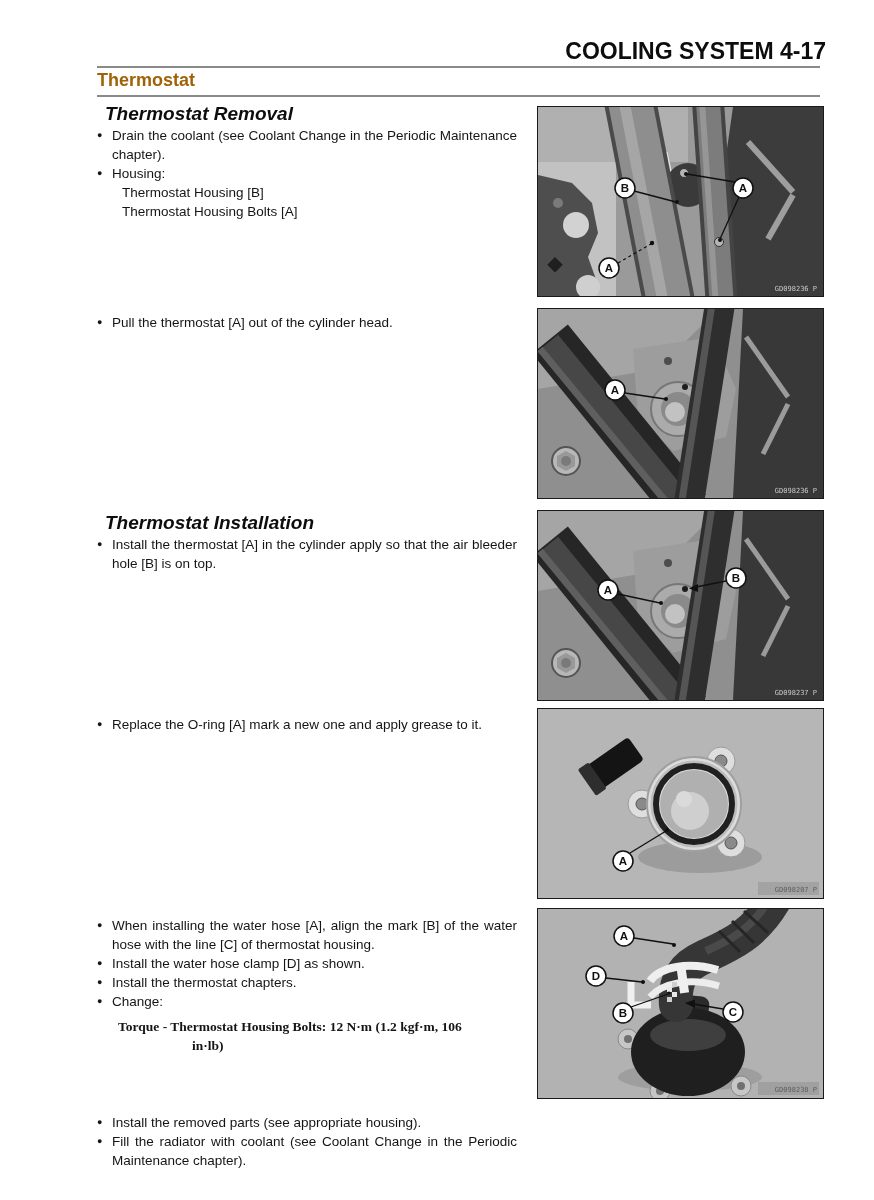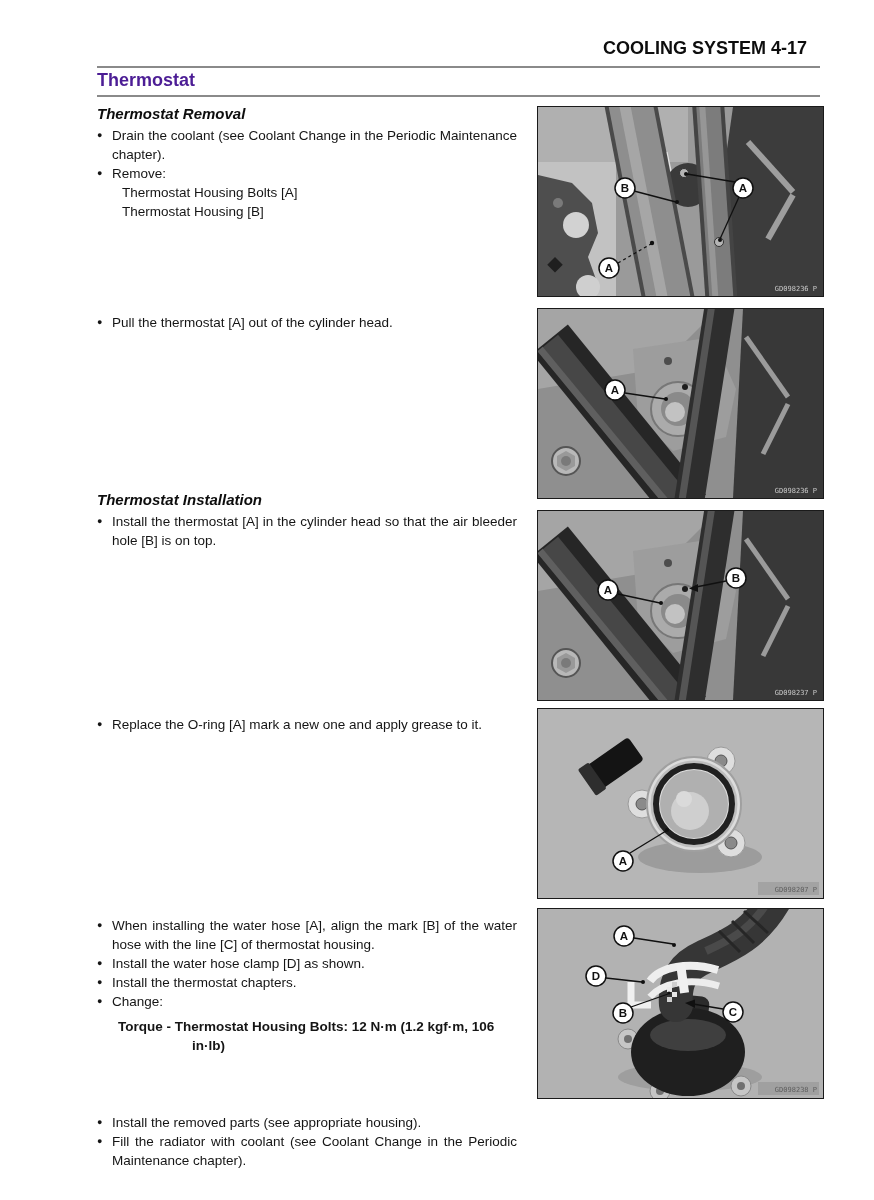--- a/index.html
+++ b/index.html
@@ -2,37 +2,37 @@
 <html><head>
 <meta charset="utf-8">
 <style>
   html,body { margin:0; padding:0; background:#ffffff; }
   #page {
     position:relative; width:874px; height:1200px; background:#ffffff;
     font-family:"Liberation Sans", sans-serif; color:#151515;
     overflow:hidden;
   }
   .hdr-title {
-    position:absolute; top:38px; left:84px; width:723px;
-    text-align:right; font-size:18px; font-weight:bold; color:#0d0d0d;
+    position:absolute; top:38px; left:103px; width:723px;
+    text-align:right; font-size:23px; font-weight:bold; color:#0d0d0d;
   }
   .rule { position:absolute; left:97px; width:723px; height:2px; background:#8a8a8a; }
   .rule-1 { top:66px; }
   .rule-2 { top:95px; }
   .section-title {
-    position:absolute; top:70px; left:97px; font-size:18px; font-weight:bold; color:#4c1d95;
+    position:absolute; top:70px; left:97px; font-size:18px; font-weight:bold; color:#a16207;
   }
   .tcol { position:absolute; left:97px; width:420px; font-size:13.5px; line-height:19px; }
-  .h2 { font-size:15px; font-weight:bold; font-style:italic; margin:0 0 3px 0; color:#0d0d0d; }
+  .h2 { font-size:19px; font-weight:bold; font-style:italic; margin:0 0 3px 8px; color:#0d0d0d; }
   .li { display:flex; }
   .li .bu { flex:none; width:15px; font-size:9px; line-height:19px; }
   .li .tx { flex:1 1 auto; text-align:justify; }
   .li .tx.narrow { max-width:372px; }
   .sub { padding-left:25px; }
-  .torque { font-weight:bold; margin:6px 0 0 21px; }
+  .torque { font-weight:bold; margin:6px 0 0 21px;font-family:Liberation Serif, serif; }
   .torque .l2 { display:block; padding-left:74px; }
   figure.fig {
     position:absolute; left:537px; width:285px; height:189px; margin:0;
     border:1px solid #1a1a1a; background:#9a9a9a;
   }
   figure.fig svg { display:block; }
   .cl-letter { font-family:"Liberation Sans", sans-serif; font-size:11.5px; font-weight:bold; fill:#111; }
   .photo-code { font-family:"DejaVu Sans Mono", monospace; font-size:7px; }
   .leader { stroke:#101010; stroke-width:1.3; fill:none; }
   .cl-circle { fill:#ffffff; stroke:#101010; stroke-width:1.5; }
@@ -48,38 +48,38 @@
   <div class="rule rule-2"></div>
 
   <div class="tcol" style="top:104px;">
     <div class="h2">Thermostat Removal</div>
     <div class="li">
       <span class="bu">●</span>
       <span class="tx">Drain the coolant (see Coolant Change in the Periodic Maintenance chapter).</span>
     </div>
     <div class="li">
       <span class="bu">●</span>
-      <span class="tx">Remove:</span>
-    </div>
+      <span class="tx">Housing:</span>
+    </div>
+    <div class="sub">Thermostat Housing [B]</div>
     <div class="sub">Thermostat Housing Bolts [A]</div>
-    <div class="sub">Thermostat Housing [B]</div>
   </div>
 
   <div class="tcol" style="top:313px;">
     <div class="li">
       <span class="bu">●</span>
       <span class="tx">Pull the thermostat [A] out of the cylinder head.</span>
     </div>
   </div>
 
-  <div class="tcol" style="top:490px;">
+  <div class="tcol" style="top:513px;">
     <div class="h2">Thermostat Installation</div>
     <div class="li">
       <span class="bu">●</span>
-      <span class="tx">Install the thermostat [A] in the cylinder head so that the air bleeder hole [B] is on top.</span>
+      <span class="tx">Install the thermostat [A] in the cylinder apply so that the air bleeder hole [B] is on top.</span>
     </div>
   </div>
 
   <div class="tcol" style="top:715px;">
     <div class="li">
       <span class="bu">●</span>
       <span class="tx narrow">Replace the O-ring [A] mark a new one and apply grease to it.</span>
     </div>
   </div>
 

